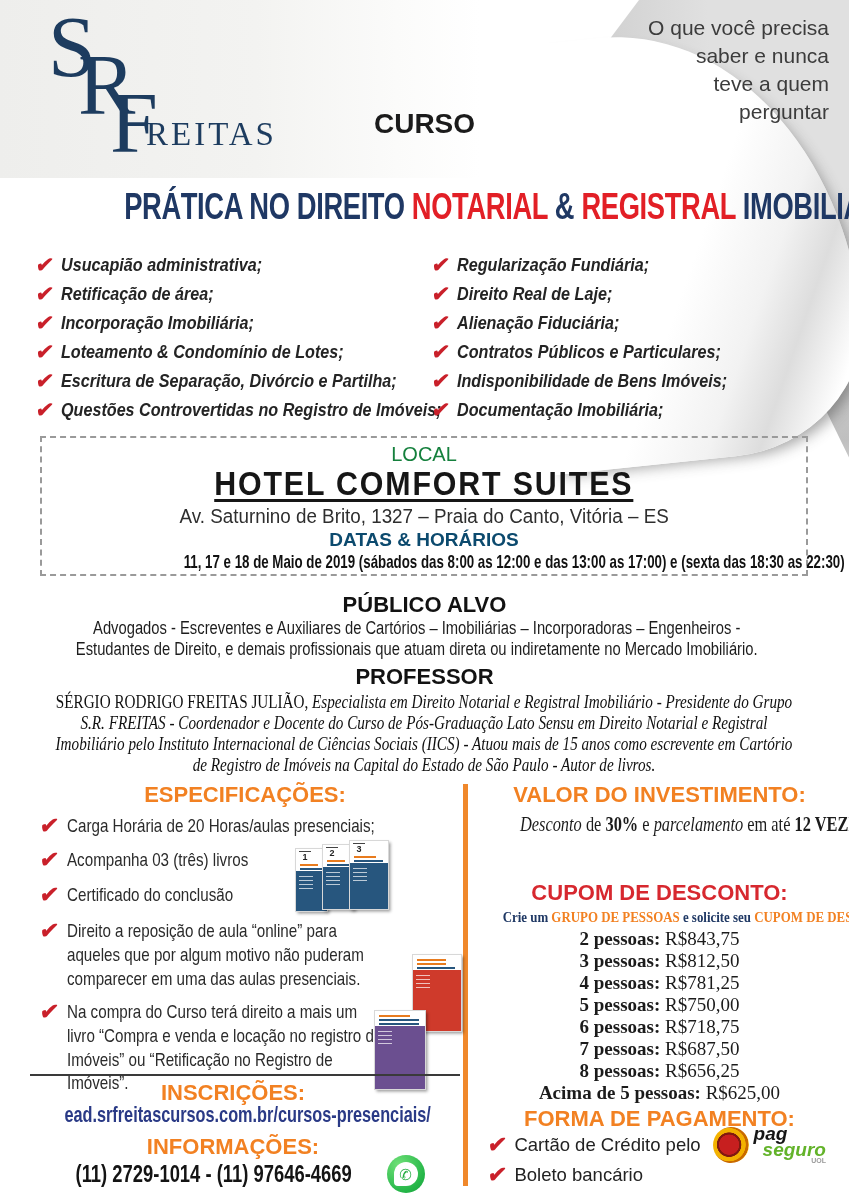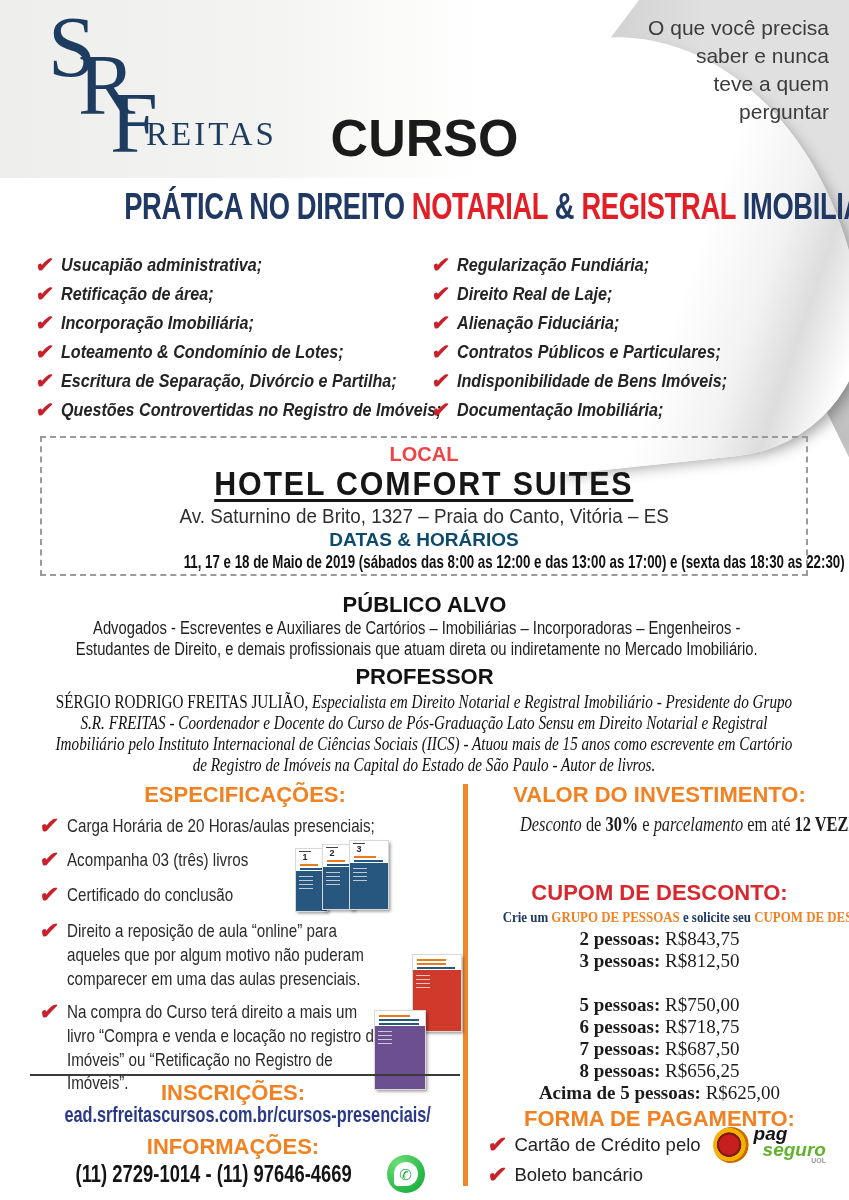--- a/index.html
+++ b/index.html
@@ -11,21 +11,21 @@
   .hdr-bg{position:absolute;left:0;top:0;width:640px;height:178px;
           background:linear-gradient(90deg,#eeeeec 0%,#f3f3f1 40%,#fbfbfa 62%,#ffffff 75%);}
   .logo{position:absolute;left:34px;top:10px;width:240px;height:160px;color:#1d3c5f;
         font-family:"Liberation Serif",serif;}
   .logo span{position:absolute;line-height:1;}
   .logo-s{left:14px;top:-6px;font-size:86px;}
   .logo-r{left:44px;top:32px;font-size:86px;}
   .logo-f{left:76px;top:70px;font-size:86px;}
   .logo-word{left:112px;top:108px;font-size:33px;letter-spacing:3px;}
   .curso{position:absolute;left:0;right:0;top:108px;text-align:center;
-         font-size:52px;font-weight:bold;color:#1b1b1b;}
+         font-size:28px;font-weight:bold;color:#1b1b1b;}
 
   
   .curl{position:absolute;right:0;top:0;width:300px;height:520px;overflow:hidden;}
   .curl-gray{position:absolute;left:0;top:0;right:0;bottom:0;
      background:radial-gradient(130% 115% at 92% 2%,#e0e0e0 30%,#d2d2d2 55%,#bfbfbf 72%,#ececec 88%,#f7f7f7 100%);
      clip-path:polygon(30% 0,100% 0,100% 88%,78% 62%,55% 34%,17% 10%,30% 0);}
   .curl-white{position:absolute;left:-26px;top:30px;width:330px;height:430px;background:
      linear-gradient(115deg,#ffffff 52%,#f2f2f2 68%,#dddddd 78%,#ffffff 90%);
      border-radius:0 100% 60% 0 / 0 100% 42% 0;transform:rotate(-6deg);
      box-shadow:10px 8px 14px -6px rgba(60,60,60,.45);}
@@ -43,21 +43,21 @@
   .topics-left{left:36px;} .topics-right{left:432px;}
   .topic{display:flex;align-items:flex-start;height:29px;white-space:nowrap;}
   .check{color:#c9202a;font-weight:bold;font-size:21px;line-height:1;margin-right:7px;
          transform:skewX(-8deg);}
   .t-label{display:inline-block;font-size:19px;font-weight:bold;font-style:italic;color:#242424;
            transform:scaleX(.85);transform-origin:left center;}
 
   
   .venue{position:absolute;left:40px;top:436px;width:768px;height:140px;box-sizing:border-box;
          border:2px dashed #9a9a9a;text-align:center;padding-top:5px;}
-  .venue-local{color:#ef4444;font-weight:bold;font-size:20px;}
+  .venue-local{color:#15803d;font-weight:normal;font-size:20px;}
   .venue-hotel{display:inline-block;font-size:33px;font-weight:bold;color:#161616;letter-spacing:2px;
          text-decoration:underline;text-underline-offset:4px;transform:scaleX(.92);line-height:1.1;}
   .venue-addr{display:inline-block;font-size:20px;color:#2e2e2e;margin-top:3px;transform:scaleX(.94);
          white-space:nowrap;}
   .venue-dates-label{color:#0c4a6e;font-weight:bold;font-size:19px;margin-top:1px;}
   .venue-dates{display:inline-block;font-size:19px;font-weight:bold;color:#111;white-space:nowrap;
          transform:scaleX(.70);transform-origin:center;}
 
   
   .sec-h{position:absolute;left:0;right:0;text-align:center;font-size:22px;font-weight:bold;color:#121212;}
@@ -340,20 +340,21 @@
     <span class="inv-line serif"><span class="it">Desconto</span><span> de </span><span class="bd">30%</span><span> e </span><span class="it">parcelamento</span><span> em até </span><span class="bd">12 VEZES!</span></span>
   </div>
 
   <div class="rc col-h cupom-h" style="top:880px;">CUPOM DE DESCONTO:</div>
   <div class="rc" style="top:908px;">
     <span class="promo serif"><span class="nv">Crie um </span><span class="or">GRUPO DE PESSOAS</span><span class="nv"> e solicite seu </span><span class="or">CUPOM DE DESCONTO!</span></span>
   </div>
 
   <div class="rc tier serif" style="top:928px;"><span class="tier-label">2 pessoas:</span><span> R$843,75</span></div>
   <div class="rc tier serif" style="top:950px;"><span class="tier-label">3 pessoas:</span><span> R$812,50</span></div>
+  <div class="rc tier serif" style="top:972px;"><span class="tier-label">4 pessoas:</span><span> R$781,25</span></div>
   <div class="rc tier serif" style="top:994px;"><span class="tier-label">5 pessoas:</span><span> R$750,00</span></div>
   <div class="rc tier serif" style="top:1016px;"><span class="tier-label">6 pessoas:</span><span> R$718,75</span></div>
   <div class="rc tier serif" style="top:1038px;"><span class="tier-label">7 pessoas:</span><span> R$687,50</span></div>
   <div class="rc tier serif" style="top:1060px;"><span class="tier-label">8 pessoas:</span><span> R$656,25</span></div>
   <div class="rc tier serif" style="top:1082px;"><span class="tier-label">Acima de 5 pessoas:</span><span> R$625,00</span></div>
 
   <div class="rc col-h" style="top:1106px;">FORMA DE PAGAMENTO:</div>
 
   <div class="pay" style="top:1126px;">
     <span class="check">✔</span>

